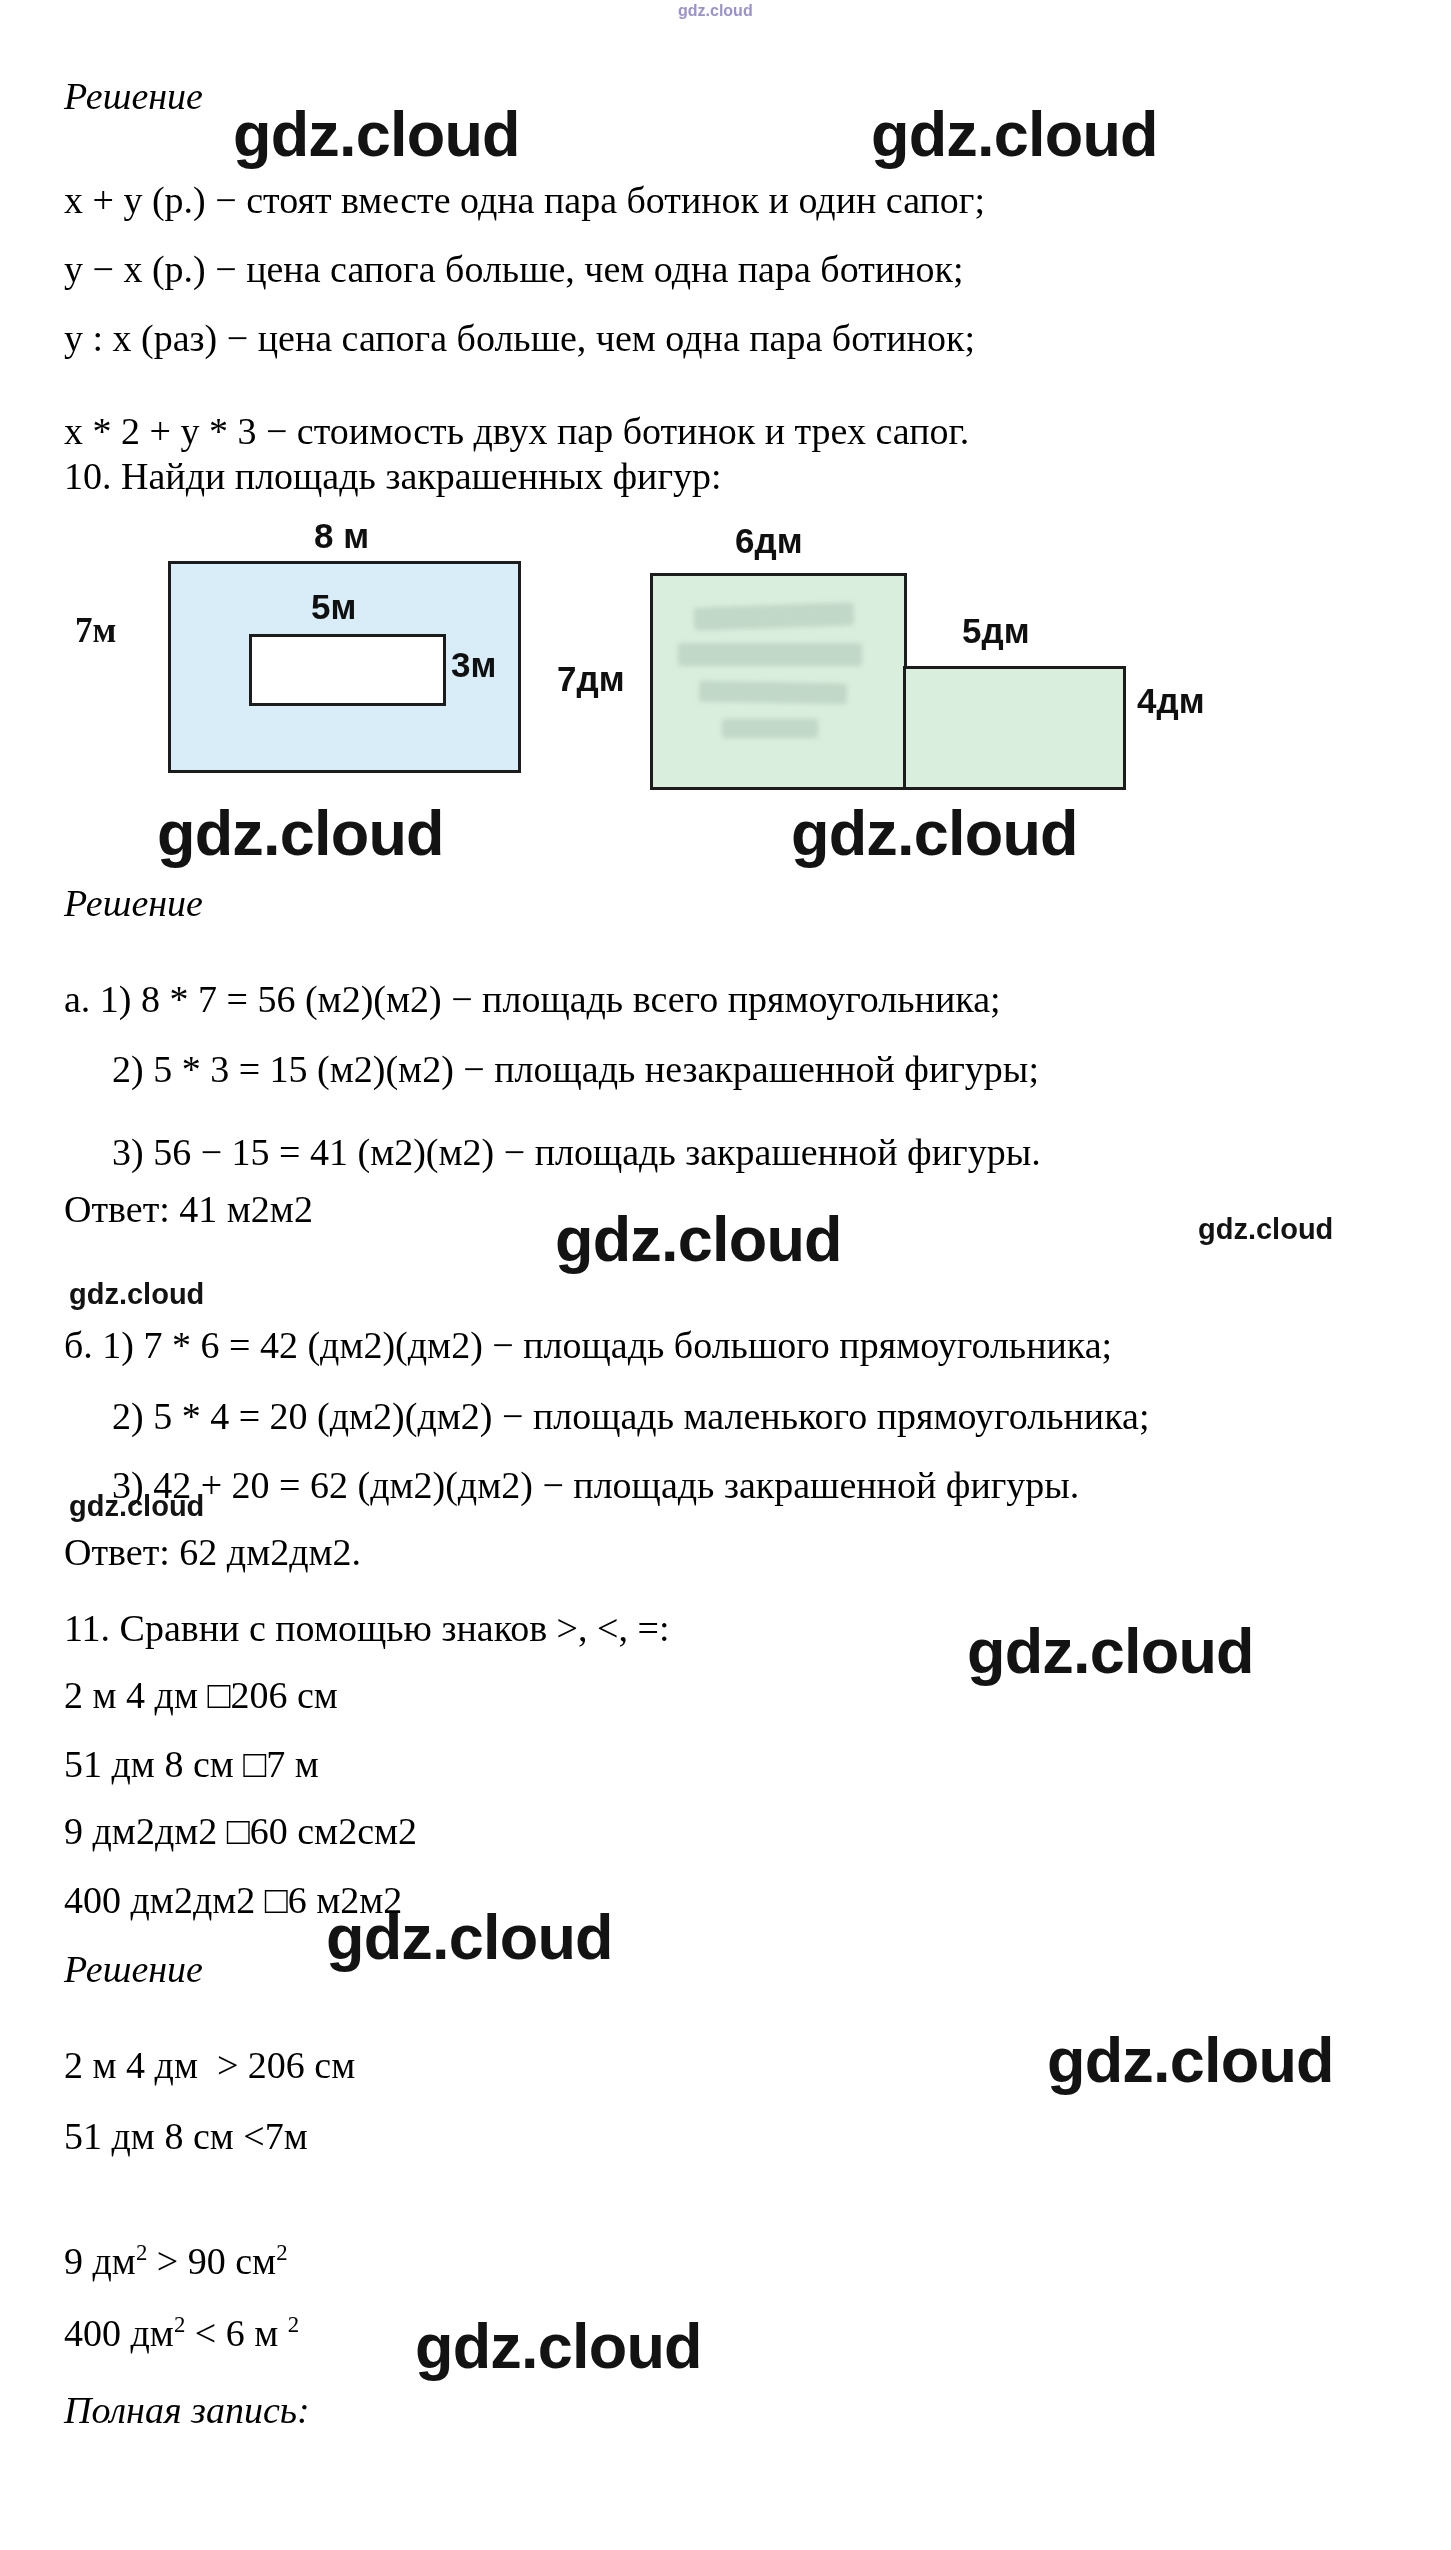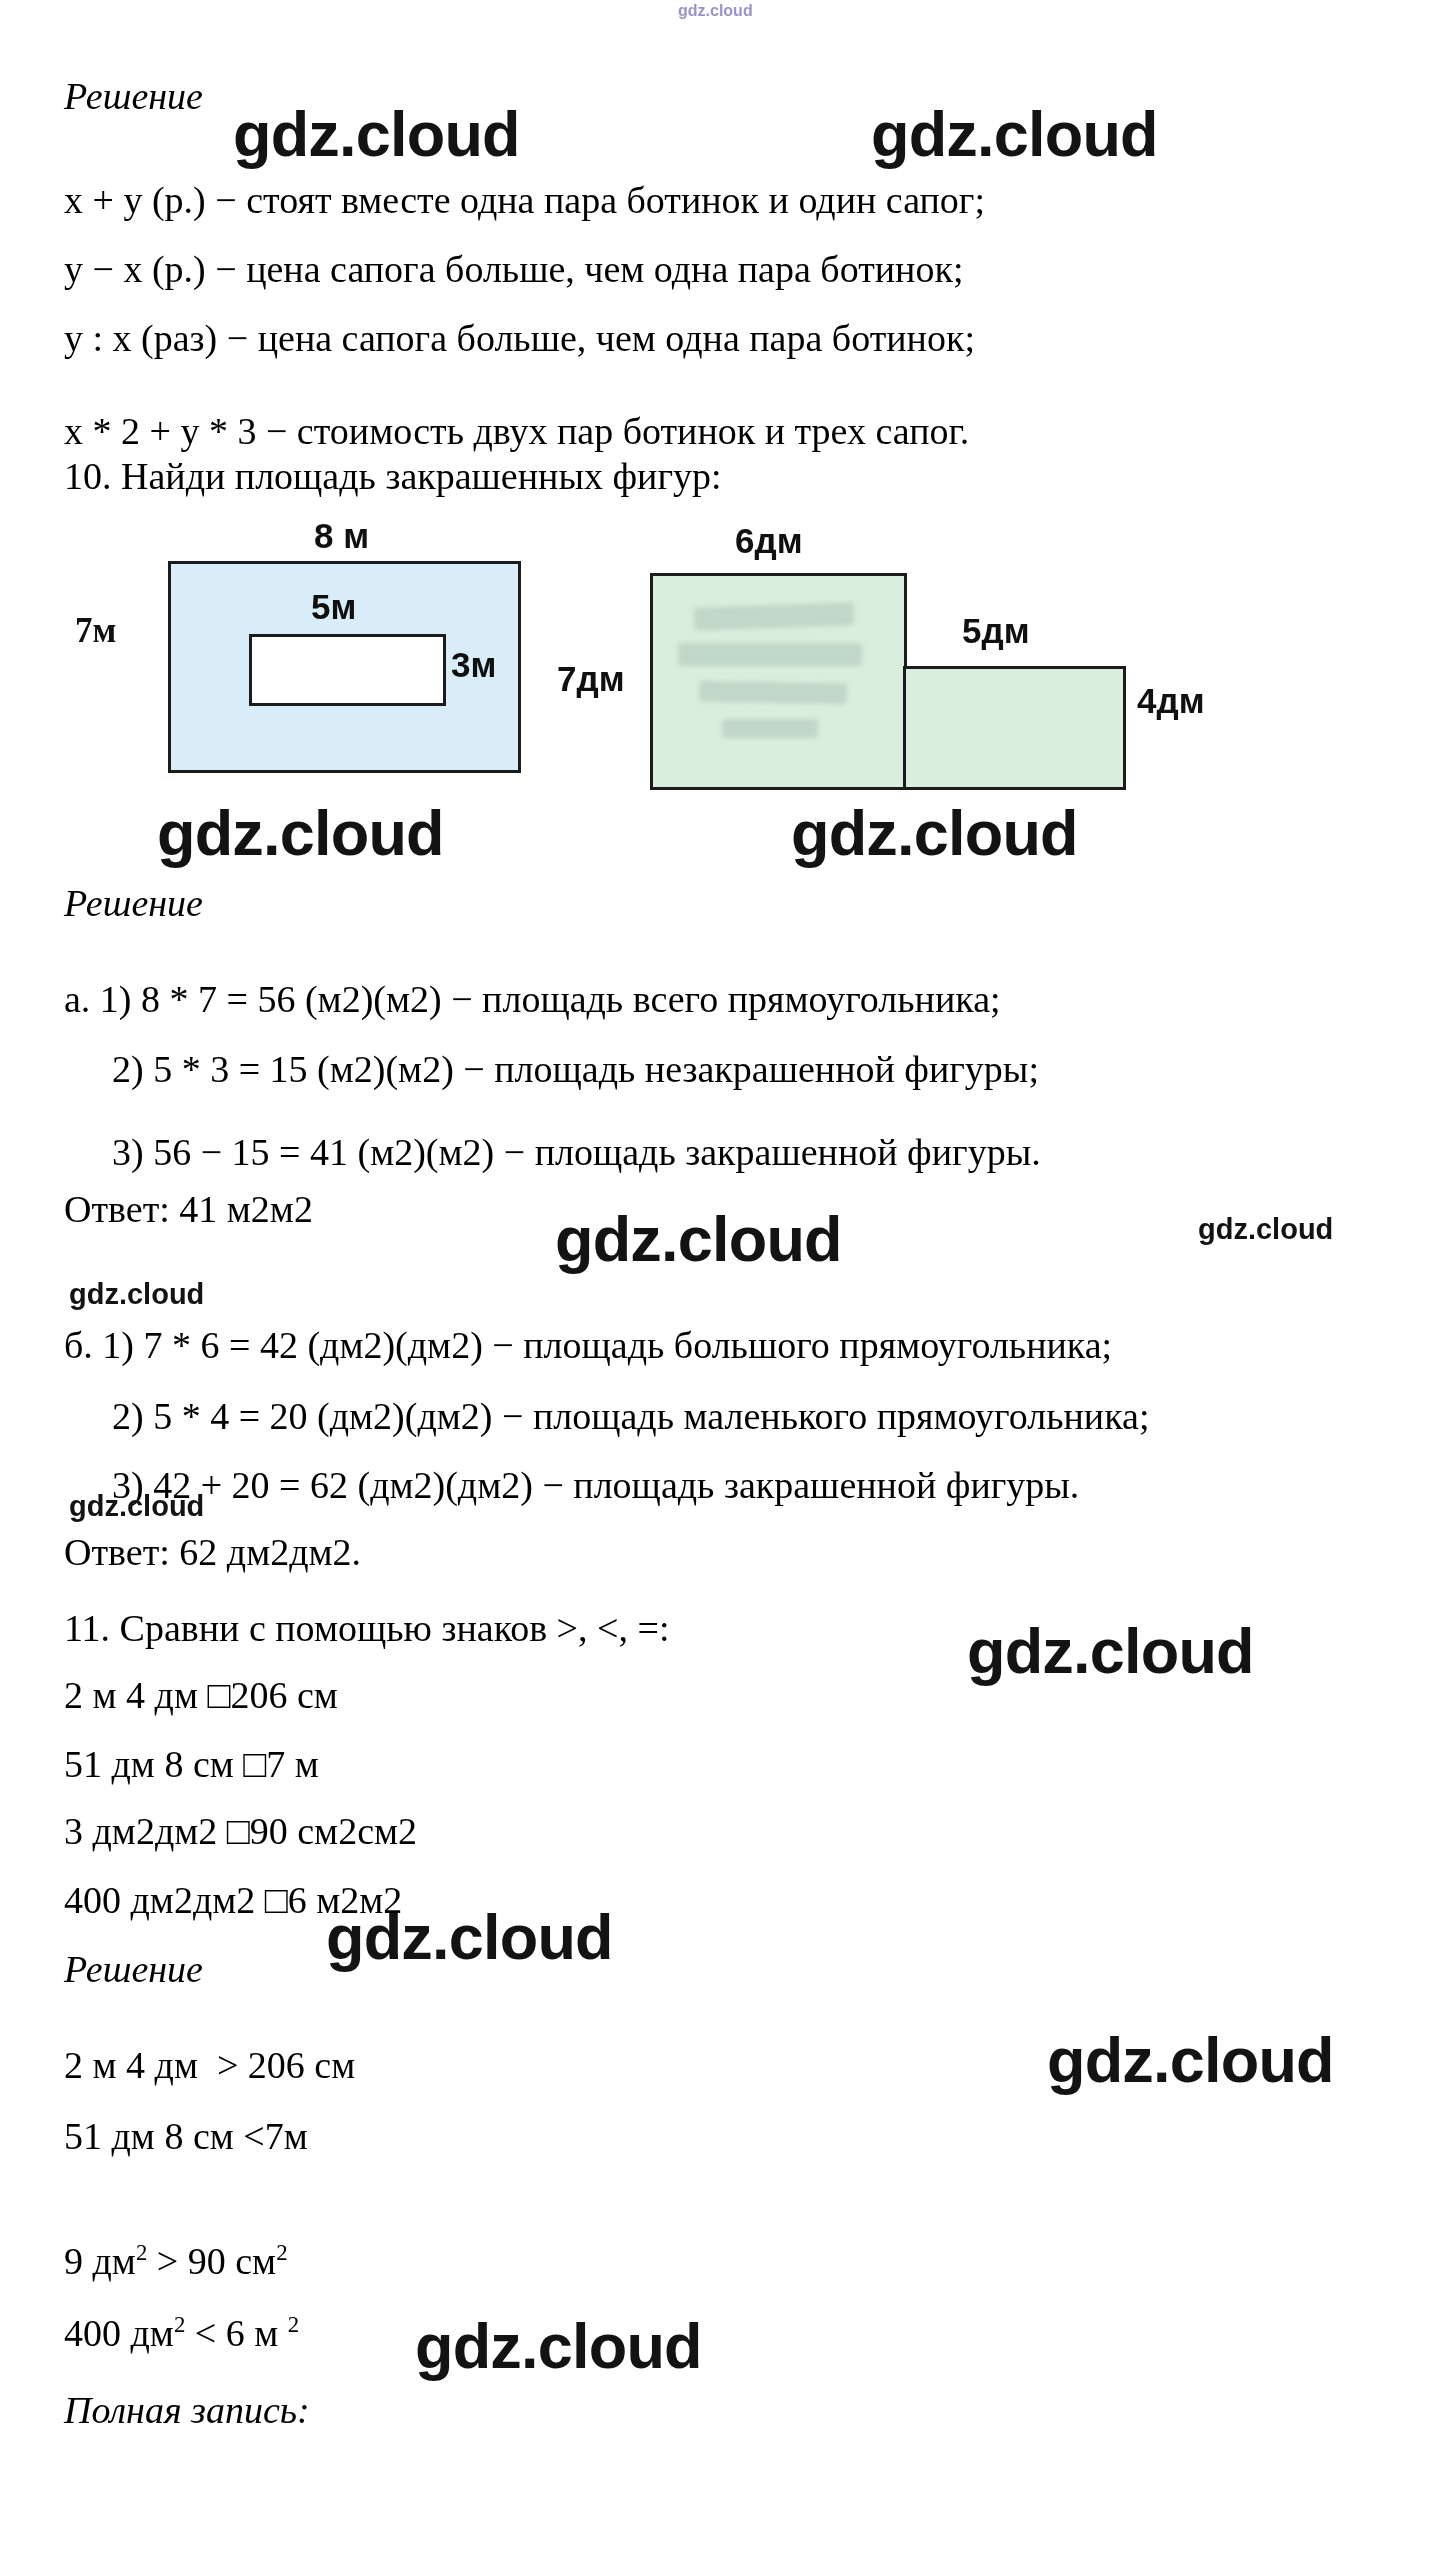--- a/index.html
+++ b/index.html
@@ -83,21 +83,21 @@
   <div class="t" style="left:112px; top:1118px;margin-top:12px;">3) 56 − 15 = 41 (м2)(м2) − площадь закрашенной фигуры.</div>
   <div class="t" style="left:64px;  top:1187px;">Ответ: 41 м2м2</div>
   <div class="t" style="left:64px;  top:1323px;">б. 1) 7 * 6 = 42 (дм2)(дм2) − площадь большого прямоугольника;</div>
   <div class="t" style="left:112px; top:1394px;">2) 5 * 4 = 20 (дм2)(дм2) − площадь маленького прямоугольника;</div>
   <div class="t" style="left:112px; top:1463px;">3) 42 + 20 = 62 (дм2)(дм2) − площадь закрашенной фигуры.</div>
   <div class="t" style="left:64px;  top:1530px;">Ответ: 62 дм2дм2.</div>
 
   <div class="t" style="left:64px; top:1606px;">11. Сравни с помощью знаков &gt;, &lt;, =:</div>
   <div class="t" style="left:64px; top:1673px;">2 м 4 дм □206 см</div>
   <div class="t" style="left:64px; top:1742px;">51 дм 8 см □7 м</div>
-  <div class="t" style="left:64px; top:1809px;">3 дм2дм2 □90 см2см2</div>
+  <div class="t" style="left:64px; top:1809px;">9 дм2дм2 □60 см2см2</div>
   <div class="t" style="left:64px; top:1878px;">400 дм2дм2 □6 м2м2</div>
 
   <div class="t it" style="left:64px; top:1947px;">Решение</div>
   <div class="t" style="left:64px; top:2043px;">2 м 4 дм  &gt; 206 см</div>
   <div class="t" style="left:64px; top:2114px;">51 дм 8 см &lt;7м</div>
 
   <div class="t" style="left:64px; top:2239px;"><span>9 дм</span><sup>2</sup><span> &gt; 90 см</span><sup>2</sup></div>
 
   <div class="t" style="left:64px; top:2311px;"><span>400 дм</span><sup>2</sup><span> &lt; 6 м </span><sup>2</sup></div>
 

